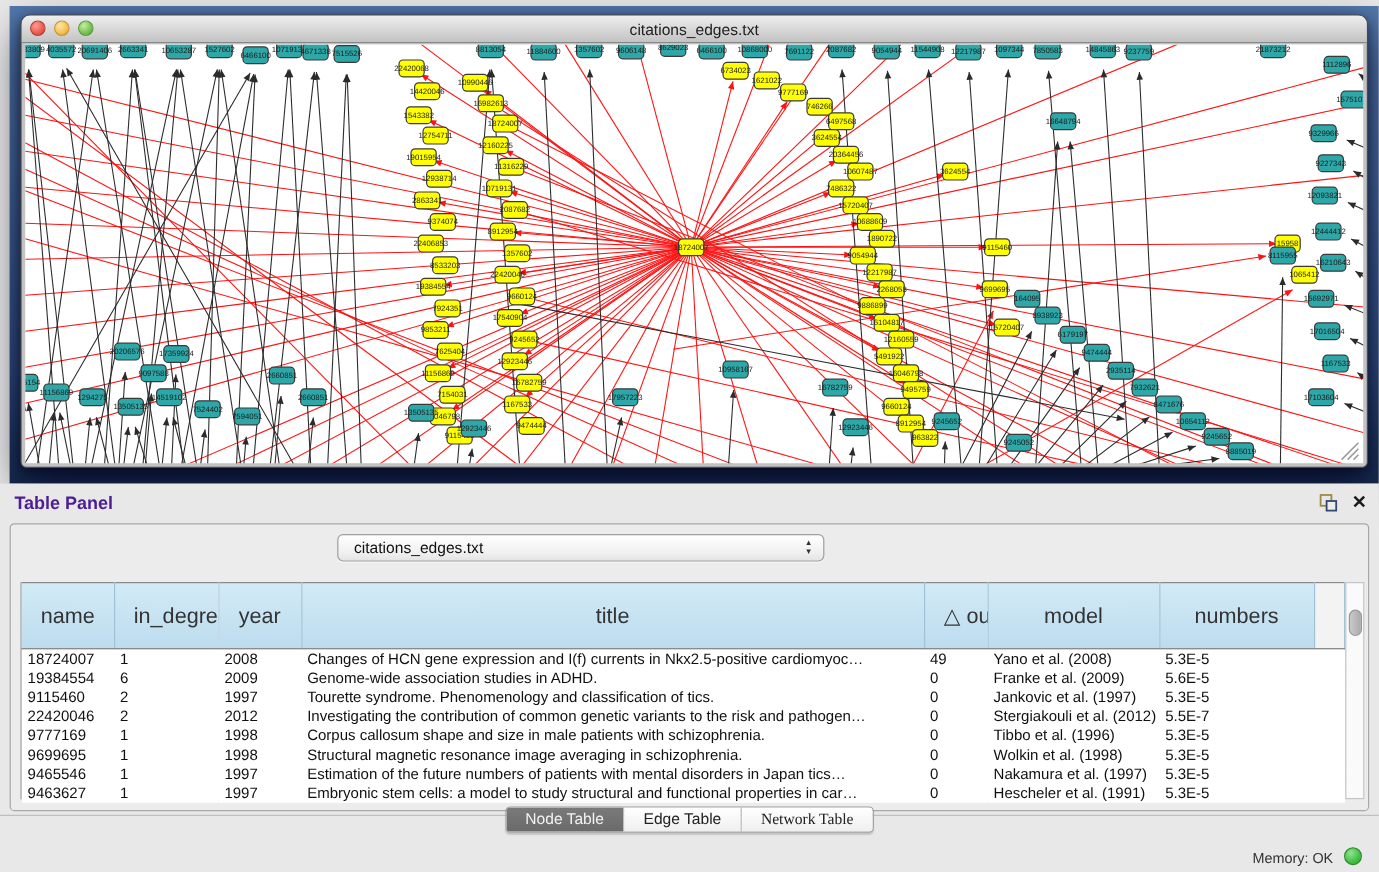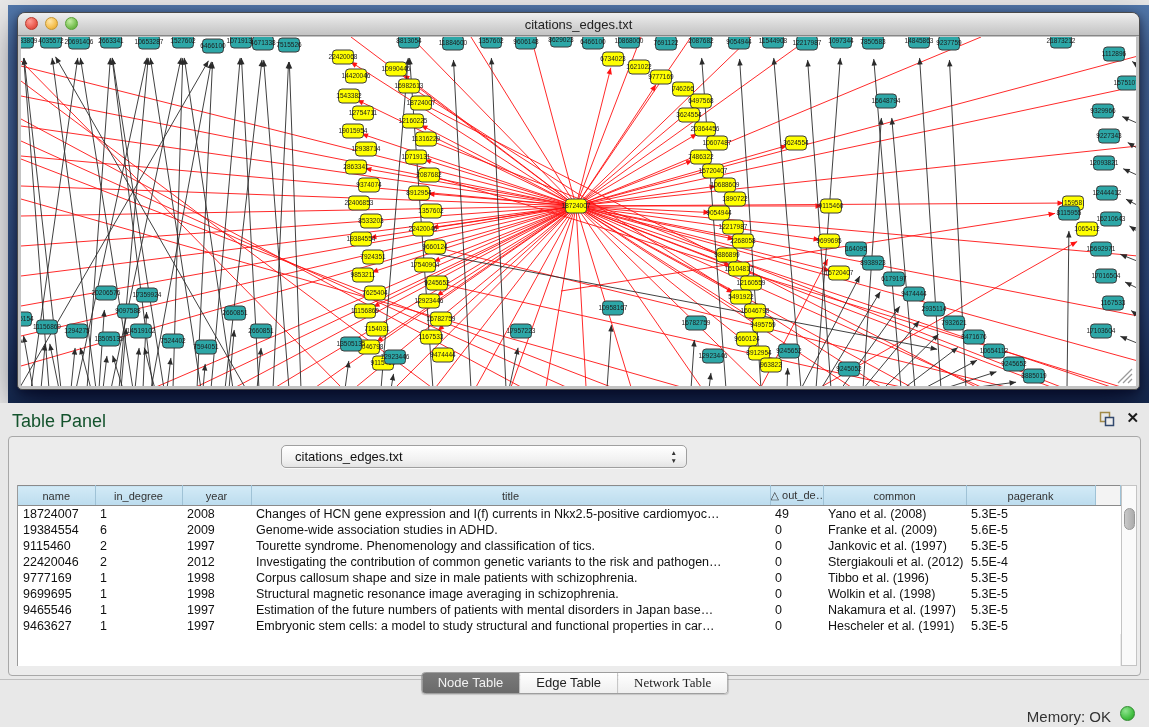--- a/index.html
+++ b/index.html
@@ -10,47 +10,47 @@
 .title { text-align:center; font-size:13px; color:#222; line-height:23px; }
 .tl { position:absolute; top:4px; width:13px; height:13px; border-radius:50%; }
 .tl.red { left:7px; background:radial-gradient(circle at 35% 30%, #ff9d94, #ea5b4f 60%, #c83c2f); border:1px solid #b93a2c;}
 .tl.yel { left:27px; background:radial-gradient(circle at 35% 30%, #ffe6a8, #f5bf4f 60%, #d89b2f); border:1px solid #c6962f;}
 .tl.grn { left:47px; background:radial-gradient(circle at 35% 30%, #c4eea4, #79c053 60%, #55a032); border:1px solid #59a136;}
 .canvas { position:absolute; left:3px; right:3px; top:24px; bottom:3px; background:#fff; overflow:hidden; }
 .grip { position:absolute; right:2px; bottom:2px; width:18px; height:16px; }
 
 .table-panel { position:absolute; left:0; top:403px; width:1149px; height:324px; background:#e8e8e8; }
 .tp-header { position:relative; height:31px; }
-.tp-title { position:absolute; left:12px; top:8px; font-size:18px; color:#14532d; }
+.tp-title { position:absolute; left:12px; top:8px; font-size:15px; color:#4c1d95;font-weight:bold; }
 .tp-float { position:absolute; right:34px; top:8px; width:16px; height:16px; cursor:pointer; }
 .tp-close { position:absolute; right:10px; top:6px; font-size:15px; font-weight:bold; color:#1a1a1a; cursor:pointer; }
 .tp-body { position:absolute; left:8px; right:8px; top:33px; height:240px; background:#ececec; border:1px solid #a8a8a8; border-radius:4px; }
 .toolbar { position:absolute; left:0; top:0; right:0; height:46px; }
 .tb-icon { position:absolute; top:9px; width:28px; height:28px; display:flex; align-items:center; justify-content:flex-start; cursor:pointer;margin-top:44px; }
 .fx { font-family:"DejaVu Serif",serif; font-style:italic; font-weight:bold; font-size:15px; color:#1a1a1a; }
 .combo { position:absolute; left:272px; top:8px; width:406px; height:23px; border:1px solid #9f9f9f; border-radius:5px; background:linear-gradient(#ffffff,#f0f0f0 70%,#e4e4e4); box-shadow:0 1px 0 rgba(255,255,255,.7); font-size:13px; color:#111; line-height:21px; padding-left:13px; cursor:pointer; }
 .combo .arrows { position:absolute; right:9px; top:3px; font-size:6.5px; line-height:8px; color:#333; text-align:center; }
 
 .tbl-wrap { position:absolute; left:8px; right:12px; top:48px; bottom:8px; }
 table { border-collapse:collapse; table-layout:fixed; width:1103px; }
 th,td { white-space:nowrap; overflow:hidden; font-size:12.5px; font-weight:normal; }
-thead th { height:20px; background:linear-gradient(#d2eaf6,#bcdcee); border-top:1px solid #8a8a8a; border-bottom:1px solid #8a8a8a; border-right:1px solid #9fc2d6; color:#333; text-align:center; padding:0; font-size:11px; }
+thead th { height:20px; background:linear-gradient(#d2eaf6,#bcdcee); border-top:1px solid #8a8a8a; border-bottom:1px solid #8a8a8a; border-right:1px solid #9fc2d6; color:#333; text-align:center; padding:16px; font-size:18px; }
 tbody td { height:16px; color:#101010; padding-left:5px; background:#fff; }
 .tbl-outer { position:absolute; left:0; top:0; width:1103px; height:181px; background:#fff; border-left:1px solid #9a9a9a; }
 .vscroll { position:absolute; left:1104px; top:0; width:16px; height:181px; background:#fafafa; border:1px solid #c4c4c4; }
 .vthumb { position:absolute; left:2px; top:22px; width:11px; height:22px; background:linear-gradient(90deg,#c9c9c9,#ababab); border:1px solid #979797; border-radius:6px; }
 
 .tabs { position:absolute; left:0; right:0; top:276px; height:23px; }
 .tabs .line { position:absolute; left:0; right:0; top:0px; border-top:1px solid #bfbfbf; }
 .seg { position:absolute; left:50%; transform:translateX(-50%); top:-7px; display:flex; height:22px; border:1px solid #9e9e9e; border-radius:4px; overflow:hidden; box-shadow:0 1px 1px rgba(0,0,0,.15); }
 .seg .tab { padding:0 16px; line-height:20px; font-size:13px; background:linear-gradient(#ffffff,#efefef); color:#222; border-right:1px solid #bdbdbd; cursor:pointer; }
 .seg .tab:last-child { border-right:none;font-family:Liberation Serif, serif; }
 .seg .tab.active { background:linear-gradient(#7a7a7a,#6a6a6a); color:#f2f2f2;text-align:center; }
 .statusbar { position:absolute; left:0; right:0; bottom:0; height:27px; }
-.memory { position:absolute; right:38px; top:8px; font-size:15px; color:#333; }
+.memory { position:absolute; right:38px; top:8px; font-size:12px; color:#333; }
 .memdot { position:absolute; right:14px; top:6px; width:15px; height:15px; border-radius:50%; background:radial-gradient(circle at 35% 30%, #8fe38f, #44c043 60%, #2f9c2e); border:1px solid #2e8b2e; cursor:pointer; }
 text.nl { font-size:6.5px; fill:#1c1c1c; }
 </style>
 </head>
 <body>
 
 <div class="desktop"></div>
 
 <div class="graph-window">
   <div class="titlebar">
@@ -724,22 +724,22 @@
               <col style="width:129px">
               <col>
           </colgroup>
           <thead>
               <tr id="tbl-head">
                 <th>name</th>
                 <th>in_degree</th>
                 <th>year</th>
                 <th>title</th>
                 <th>△ out_de…</th>
-                <th>common</th>
-                <th>pagerank</th>
+                <th>model</th>
+                <th>numbers</th>
                 <th style="background: rgb(243, 243, 243);"></th>
               </tr>
             </thead>
           <tbody id="tbl-body">
               <tr>
                 <td>18724007</td>
                 <td>1</td>
                 <td>2008</td>
                 <td>Changes of HCN gene expression and I(f) currents in Nkx2.5-positive cardiomyoc…</td>
                 <td>49</td>
@@ -767,21 +767,21 @@
                 <td>5.3E-5</td>
                 <td></td>
               </tr>
               <tr>
                 <td>22420046</td>
                 <td>2</td>
                 <td>2012</td>
                 <td>Investigating the contribution of common genetic variants to the risk and pathogen…</td>
                 <td>0</td>
                 <td>Stergiakouli et al. (2012)</td>
-                <td>5.5E-4</td>
+                <td>5.5E-7</td>
                 <td></td>
               </tr>
               <tr>
                 <td>9777169</td>
                 <td>1</td>
                 <td>1998</td>
                 <td>Corpus callosum shape and size in male patients with schizophrenia.</td>
                 <td>0</td>
                 <td>Tibbo et al. (1996)</td>
                 <td>5.3E-5</td>
@@ -794,21 +794,21 @@
                 <td>Structural magnetic resonance image averaging in schizophrenia.</td>
                 <td>0</td>
                 <td>Wolkin et al. (1998)</td>
                 <td>5.3E-5</td>
                 <td></td>
               </tr>
               <tr>
                 <td>9465546</td>
                 <td>1</td>
                 <td>1997</td>
-                <td>Estimation of the future numbers of patients with mental disorders in Japan base…</td>
+                <td>Estimation of the future numbers of patients with mental disorders in Japan tics…</td>
                 <td>0</td>
                 <td>Nakamura et al. (1997)</td>
                 <td>5.3E-5</td>
                 <td></td>
               </tr>
               <tr>
                 <td>9463627</td>
                 <td>1</td>
                 <td>1997</td>
                 <td>Embryonic stem cells: a model to study structural and functional properties in car…</td>

